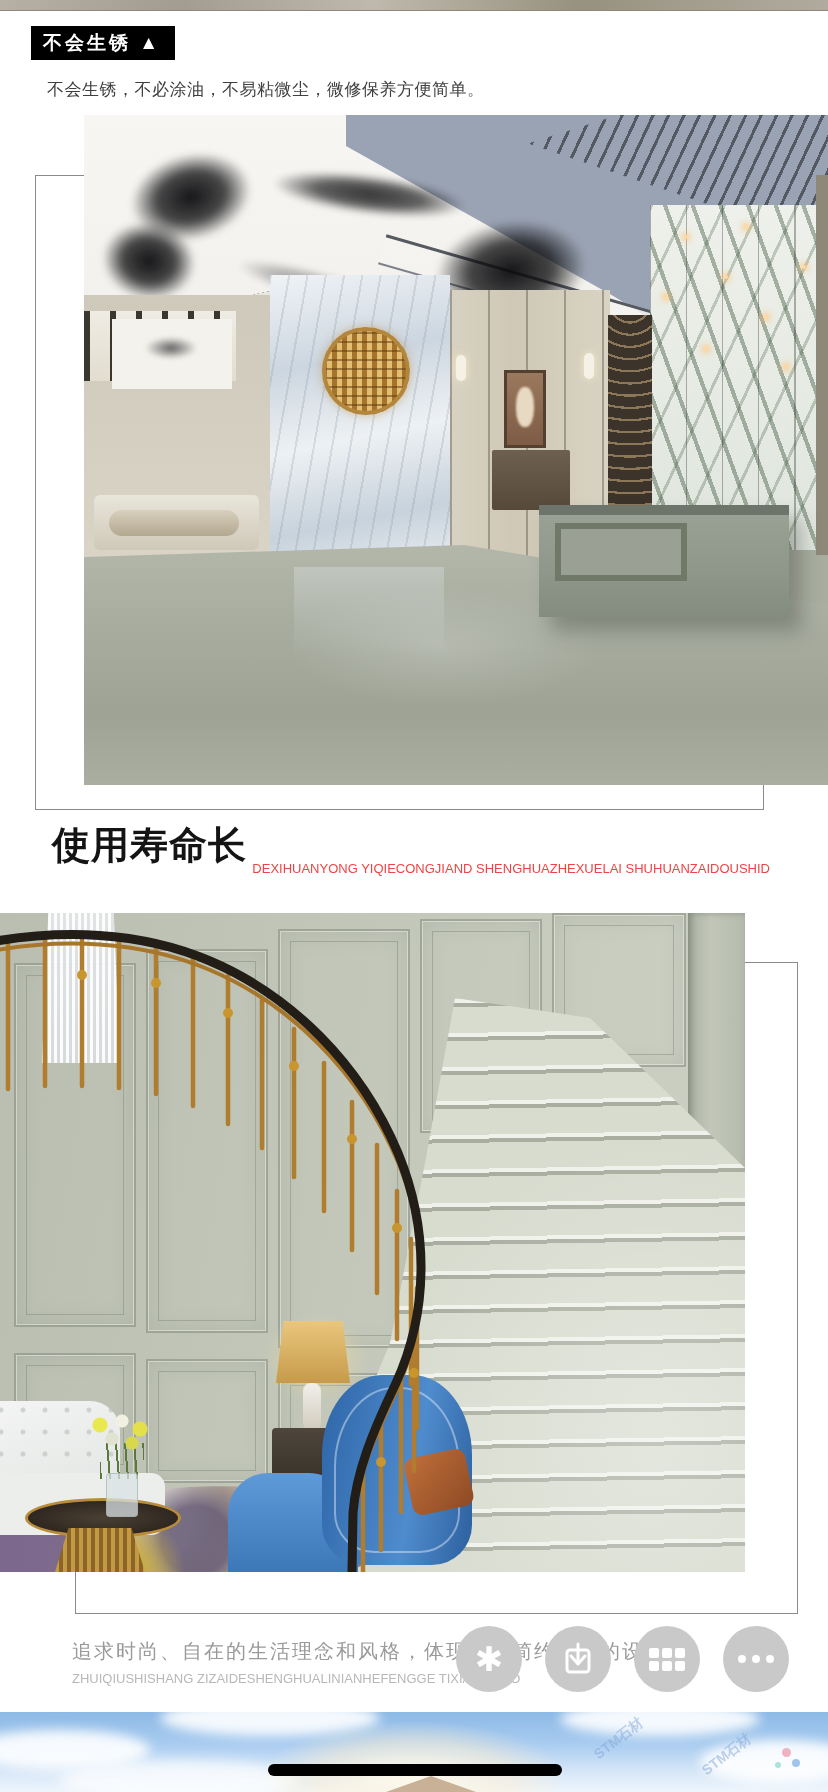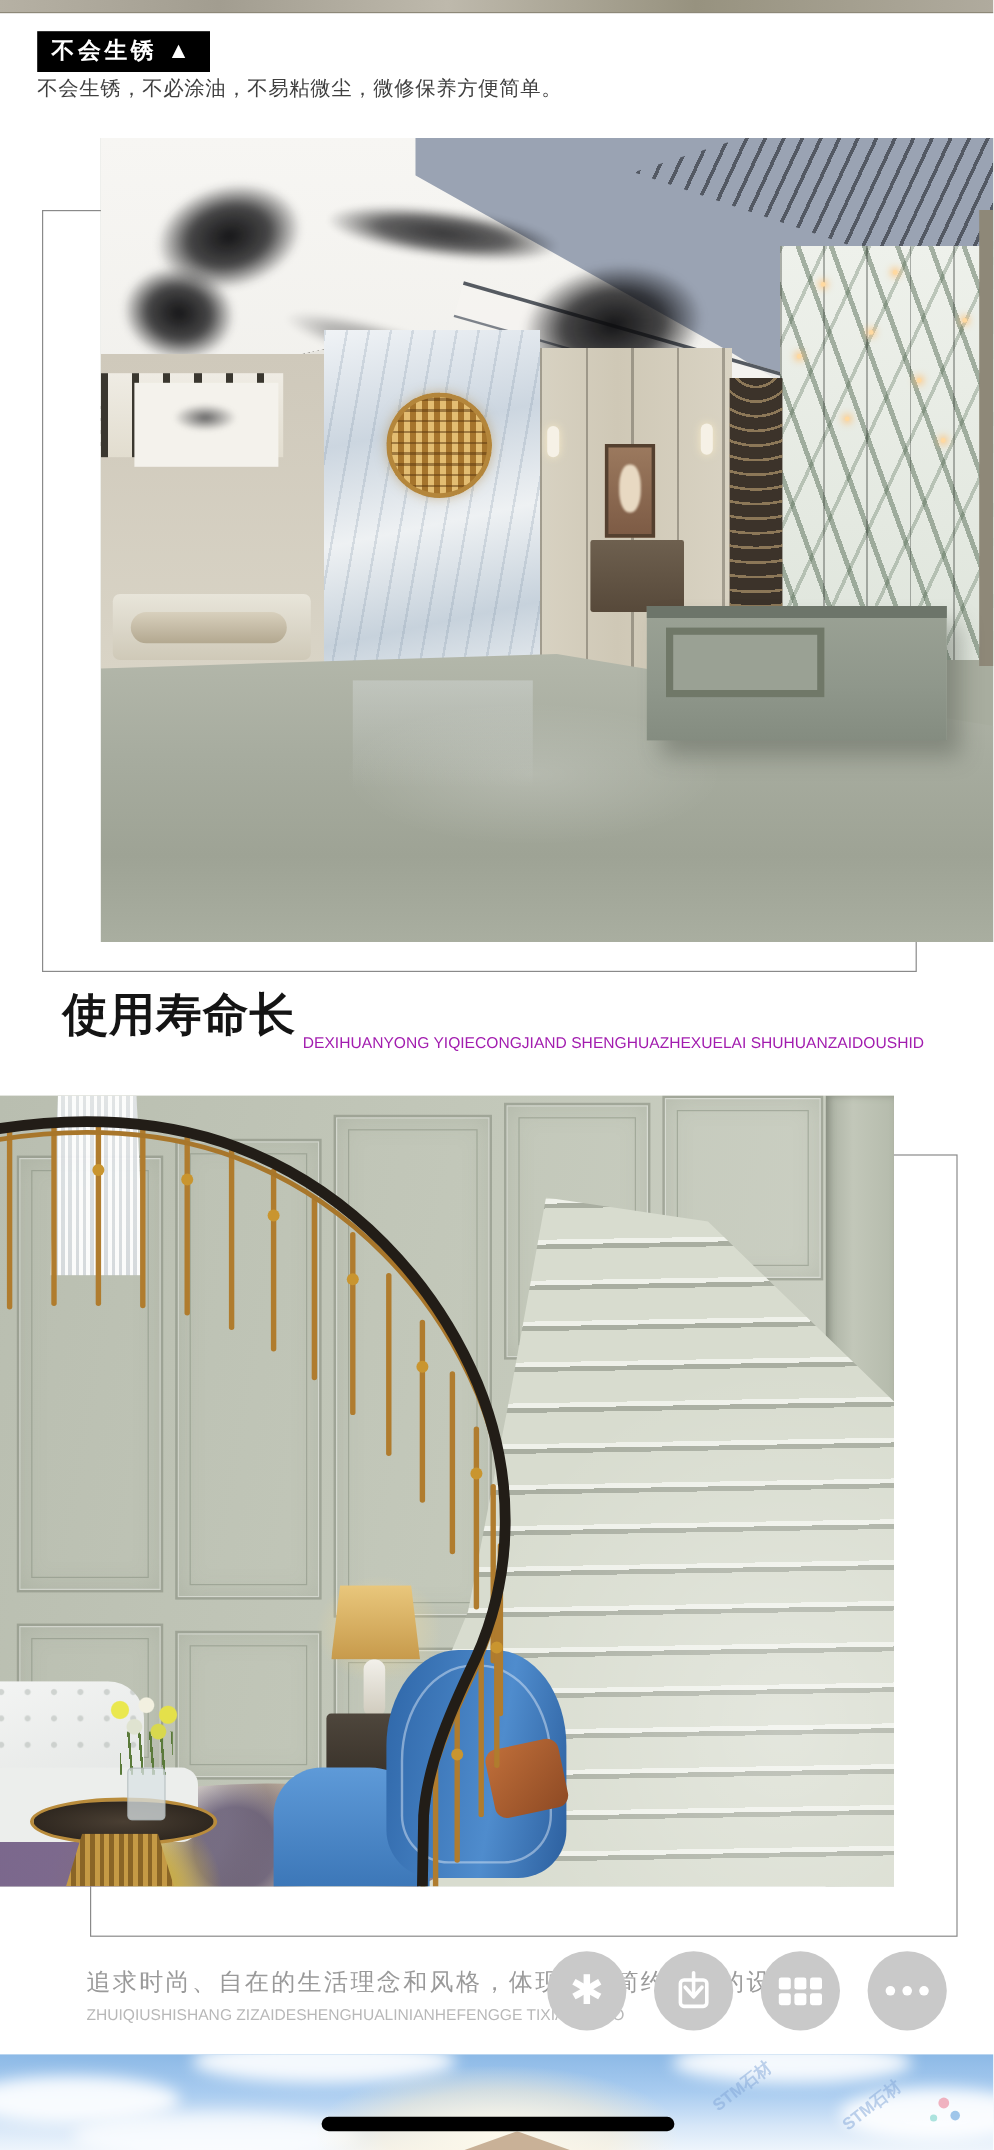--- a/index.html
+++ b/index.html
@@ -99,21 +99,21 @@
     border:6px solid #707868;background:#9aa194;}
   .p1-spot{width:4px;height:4px;border-radius:50%;background:#ffd9a0;
     box-shadow:0 0 6px 2px rgba(255,190,110,.8);}
   .s1{left:600px;top:120px;} .s2{left:640px;top:160px;} .s3{left:680px;top:200px;}
   .s4{left:620px;top:232px;} .s5{left:700px;top:250px;} .s6{left:580px;top:180px;}
   .s7{left:660px;top:110px;} .s8{left:718px;top:150px;}
 
   
   .brand-title{left:52px;top:820px;font-size:38px;font-weight:900;color:#141414;letter-spacing:1px;}
   .brand-desc{left:242px;top:828px;width:528px;font-size:20px;color:#8c8c8c;letter-spacing:1px;}
-  .brand-pinyin{left:242px;top:861px;width:528px;text-align:right;font-size:13px;color:#a21caf;}
+  .brand-pinyin{left:242px;top:861px;width:528px;text-align:right;font-size:13px;color:#ef4444;}
 
   
   .photo2{left:0;top:913px;width:745px;height:659px;overflow:hidden;
     background:linear-gradient(100deg,#b9beb0 0%,#c3c8ba 50%,#ced2c6 100%);}
   .pnl{border:2px solid rgba(125,132,118,.5);
     box-shadow:inset 0 0 0 1px rgba(255,255,255,.4),inset 0 0 22px rgba(130,138,122,.25);}
   .pnl::after{content:"";position:absolute;inset:10px;border:1px solid rgba(125,132,118,.45);}
   .pA{left:14px;top:50px;width:118px;height:360px;} .pB{left:146px;top:36px;width:118px;height:380px;}
   .pC{left:278px;top:16px;width:128px;height:415px;} .pD{left:420px;top:6px;width:118px;height:210px;}
   .pE{left:552px;top:0;width:130px;height:150px;} .pF{left:14px;top:440px;width:118px;height:120px;}
@@ -216,21 +216,21 @@
 </head>
 <body>
 
 <div class="screen">
 
   <div class="abs top-strip"></div>
 
   <div class="abs badge">
     <span>不会生锈 ▲</span>
   </div>
-  <p class="abs intro" style="margin:0">不会生锈，不必涂油，不易粘微尘，微修保养方便简单。</p>
+  <p class="abs intro" style="margin:16px">不会生锈，不必涂油，不易粘微尘，微修保养方便简单。</p>
 
   <div class="abs frame1"></div>
   <div class="abs photo1" role="img" aria-label="石材酒店大堂效果图：水墨吊顶、大理石背景墙、灰绿石材地面与接待台">
     <div class="abs p1-ceiling"></div>
     <div class="abs p1-sky-panel"></div>
     <div class="abs p1-louvers"></div>
     <div class="abs p1-molding1"></div>
     <div class="abs p1-molding2"></div>
     <div class="abs ink ink1"></div>
     <div class="abs ink ink2"></div>

